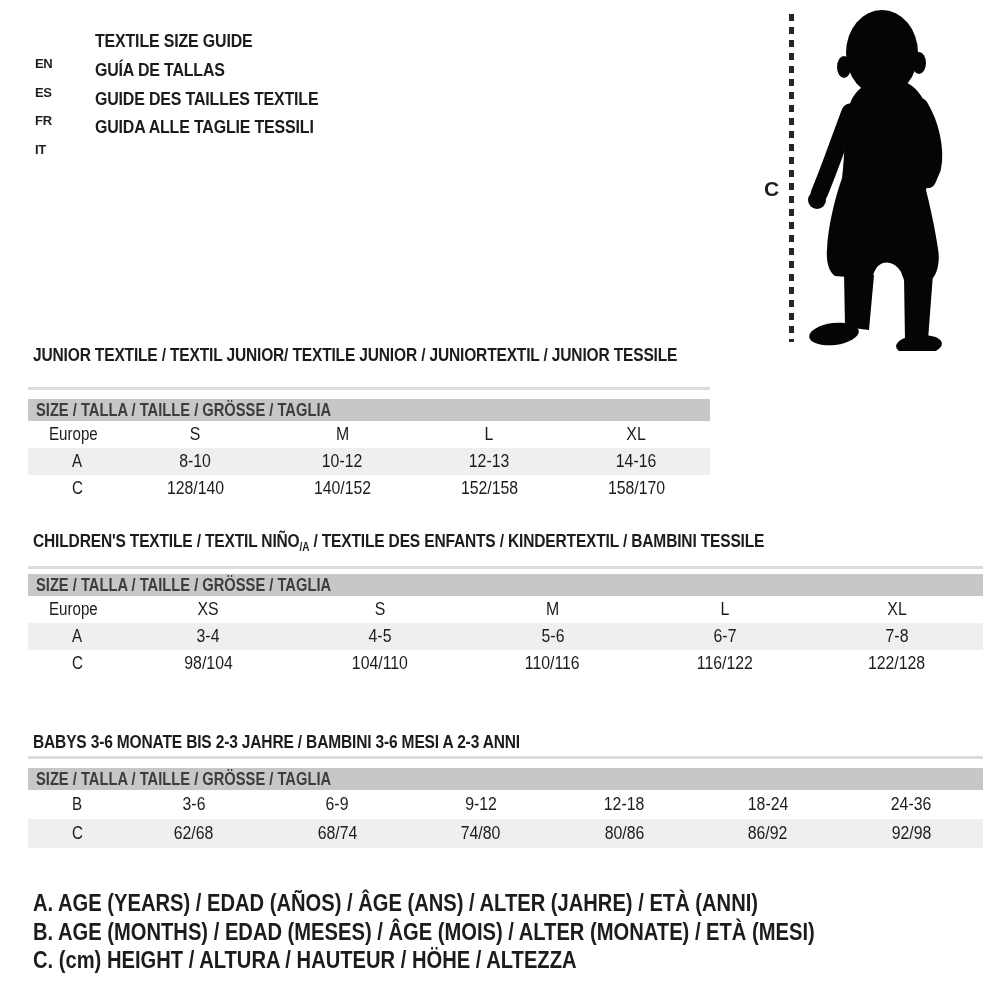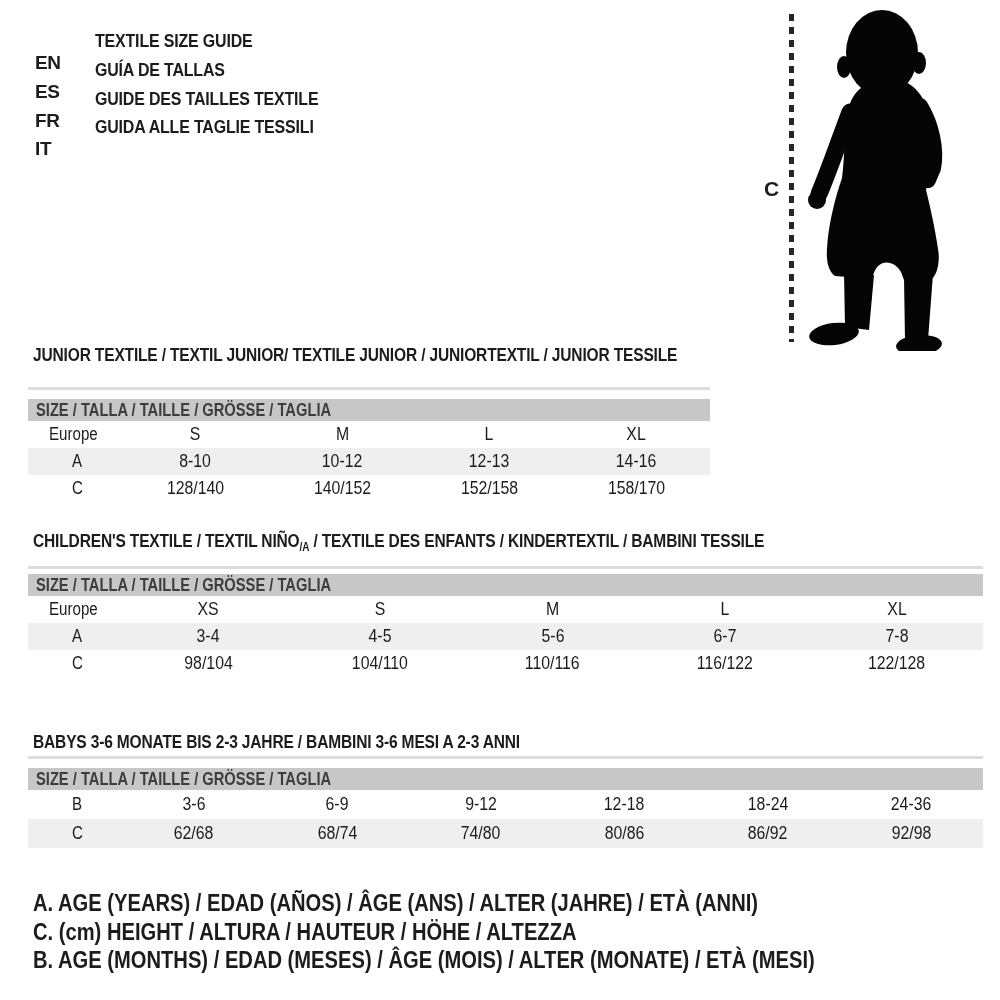--- a/index.html
+++ b/index.html
@@ -6,21 +6,21 @@
   .page{
     position:relative;width:1000px;height:1000px;background:#ffffff;
     font-family:"Liberation Sans",sans-serif;color:#1c1c1c;overflow:hidden;
   }
   
   .scx{display:inline-block;transform:scaleX(.84);transform-origin:0 50%;white-space:nowrap;}
   .scxc{display:inline-block;transform:scaleX(.88);white-space:nowrap;}
   
   .lang-block{position:absolute;left:35px;top:27px;}
   .lang-row{display:flex;height:28.7px;align-items:center;}
-  .lang-code{width:60px;font-weight:bold;font-size:19px;letter-spacing:-.3px;margin-top:44px;}
+  .lang-code{width:60px;font-weight:bold;font-size:13px;letter-spacing:-.3px;margin-top:44px;}
   .lang-label{font-weight:bold;font-size:19px;letter-spacing:-.2px;}
   
   .fig-svg{position:absolute;left:798px;top:6px;}
   .dashline{
     position:absolute;left:789px;top:14px;width:5px;height:328px;
     background:repeating-linear-gradient(180deg,#262626 0px,#262626 7px,transparent 7px,transparent 13px);
   }
   .c-label{position:absolute;left:764px;top:177px;font-weight:bold;font-size:21px;}
   
   .sec-title{position:absolute;left:33px;font-weight:bold;font-size:18.5px;letter-spacing:-.2px;}
@@ -198,17 +198,17 @@
       <span class="cell"><span class="scxc">68/74</span></span>
       <span class="cell"><span class="scxc">74/80</span></span>
       <span class="cell"><span class="scxc">80/86</span></span>
       <span class="cell"><span class="scxc">86/92</span></span>
       <span class="cell"><span class="scxc">92/98</span></span>
     </div>
   </div>
 
   <div class="footnotes">
     <div class="fn-row"><span class="scx">A. AGE (YEARS) / EDAD (AÑOS) / ÂGE (ANS) / ALTER (JAHRE) / ETÀ (ANNI)</span></div>
+    <div class="fn-row"><span class="scx">B. AGE (MONTHS) / EDAD (MESES) / ÂGE (MOIS) / ALTER (MONATE) / ETÀ (MESI)</span></div>
     <div class="fn-row"><span class="scx">C. (cm) HEIGHT / ALTURA / HAUTEUR / HÖHE / ALTEZZA</span></div>
-    <div class="fn-row"><span class="scx">B. AGE (MONTHS) / EDAD (MESES) / ÂGE (MOIS) / ALTER (MONATE) / ETÀ (MESI)</span></div>
   </div>
 
 </div>
 
 </body></html>

